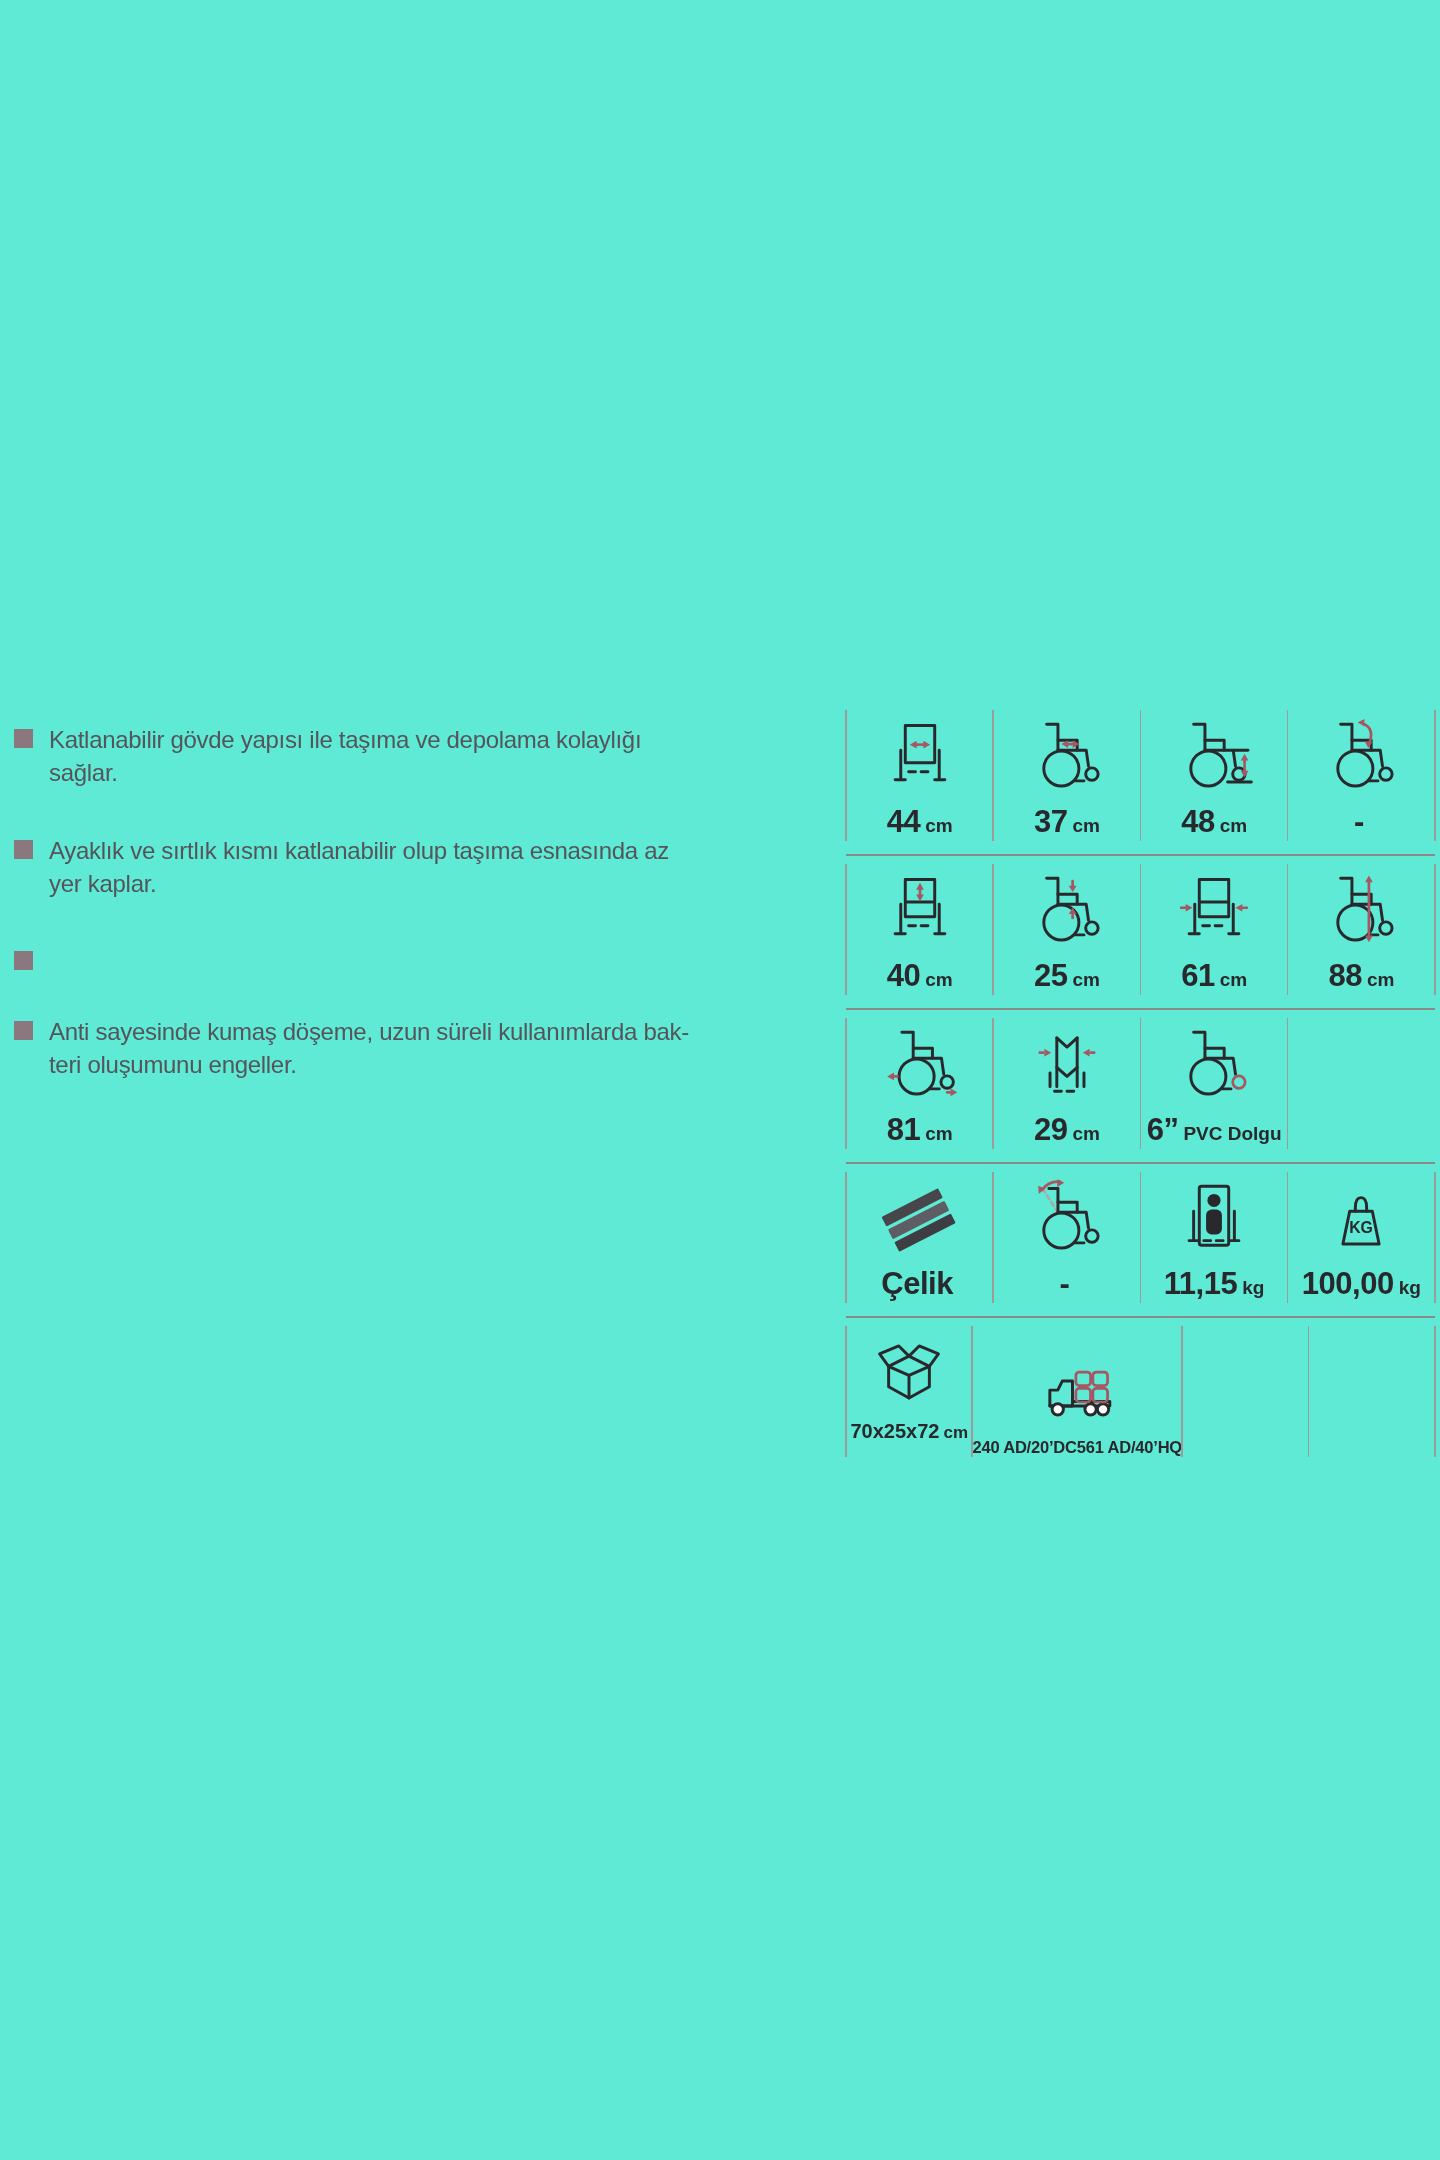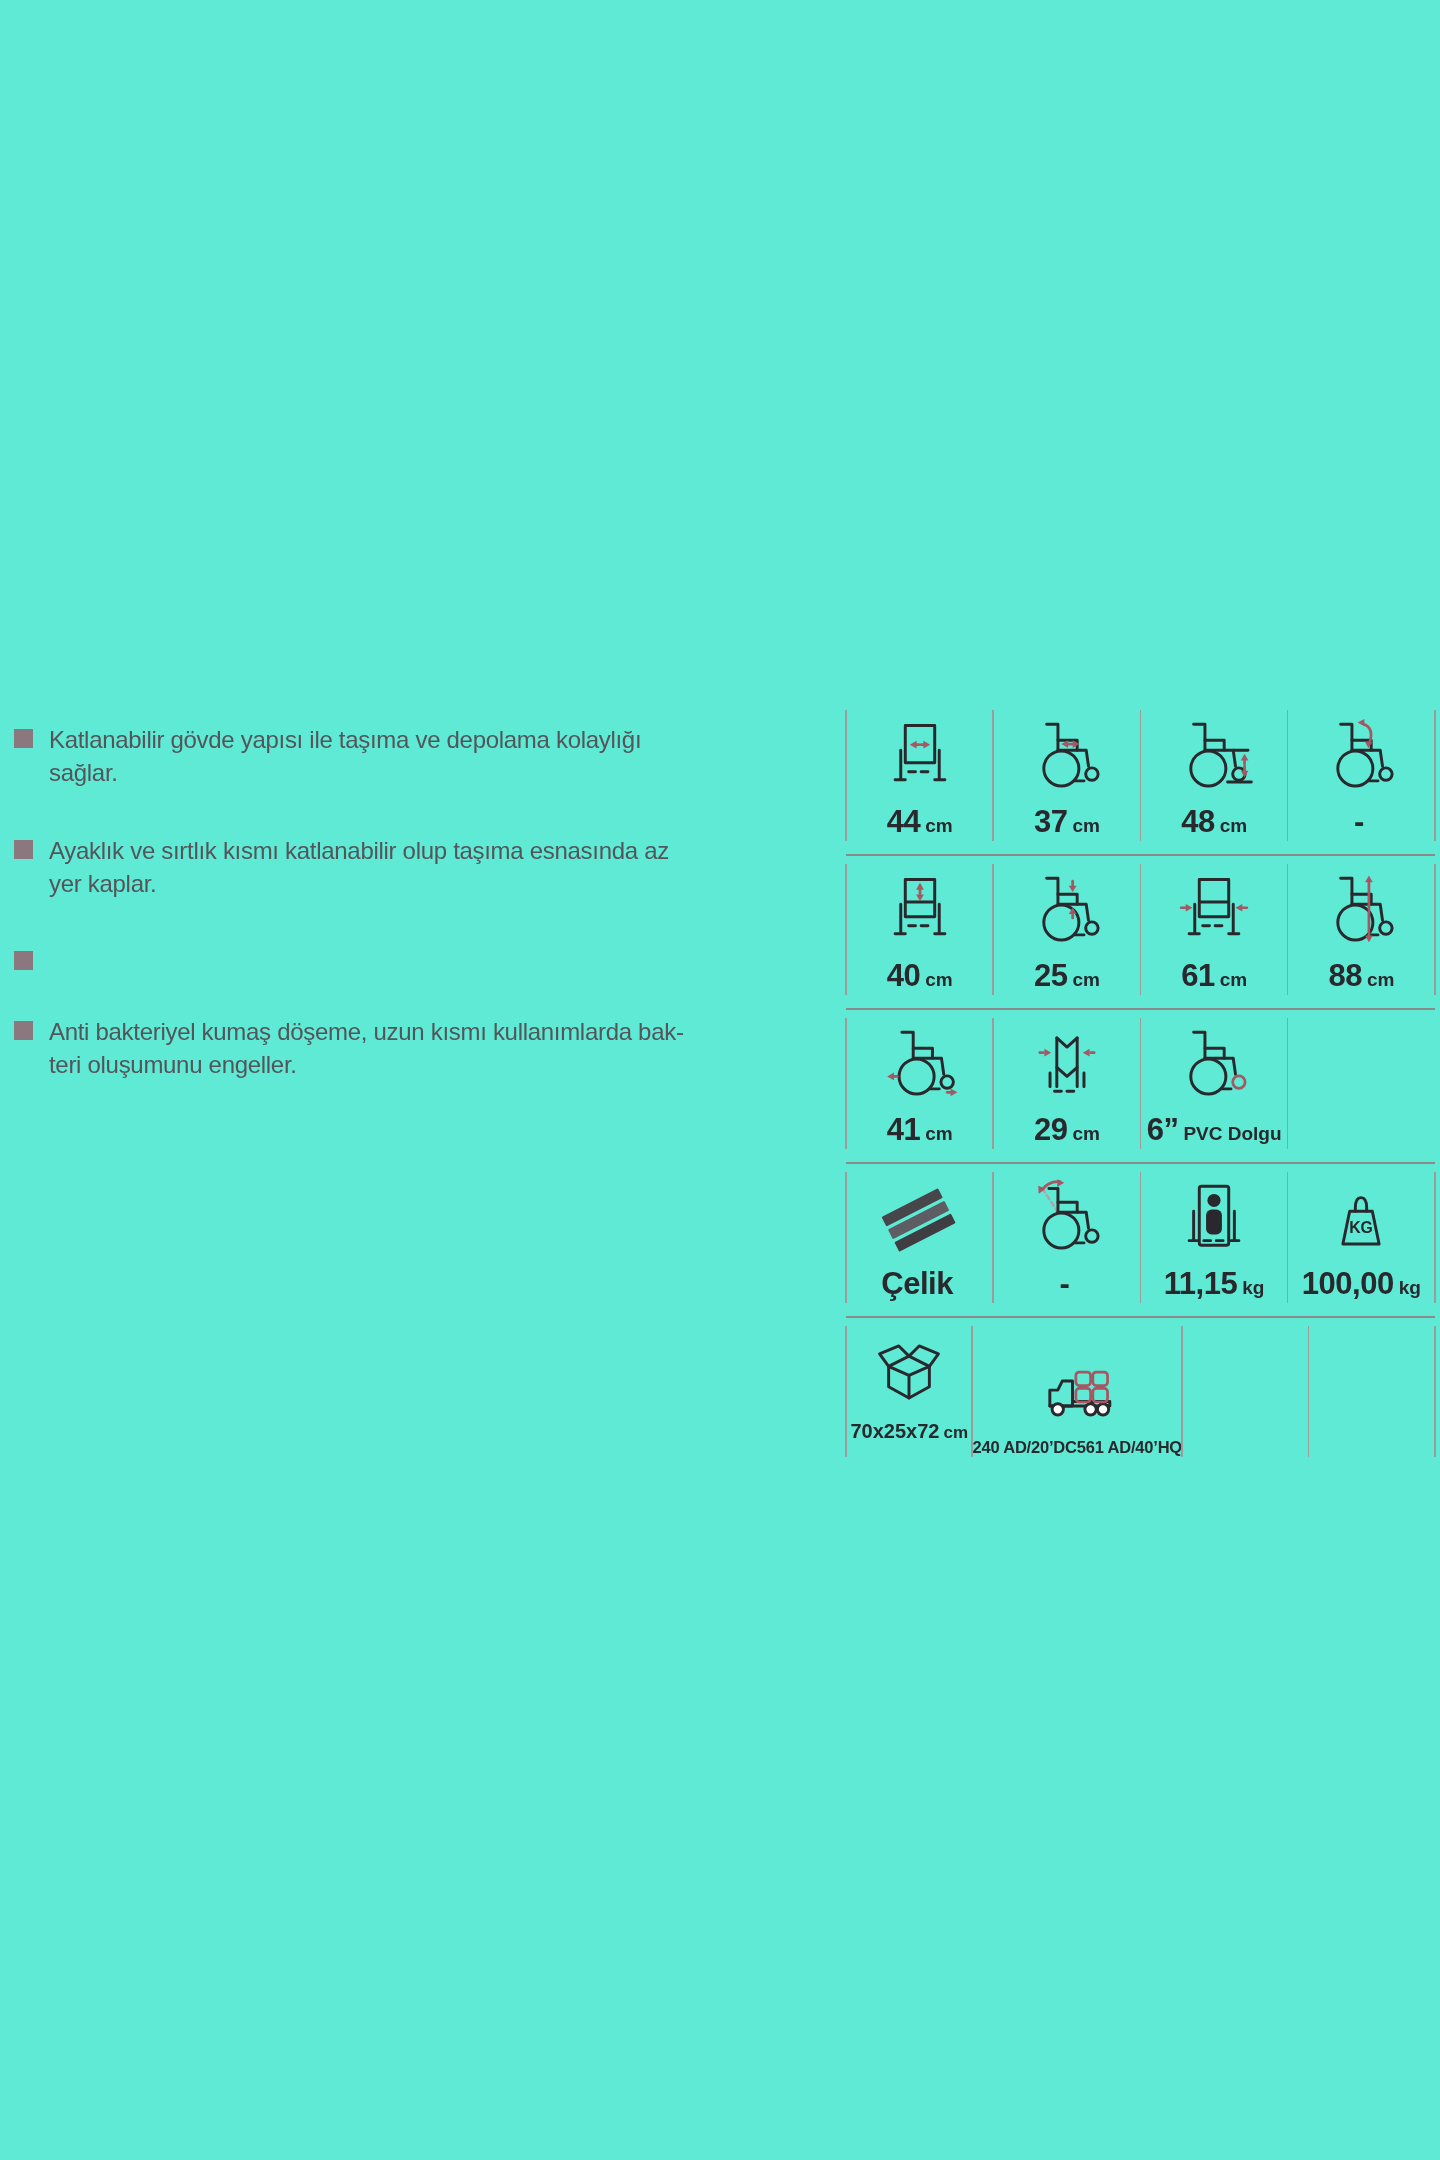--- a/index.html
+++ b/index.html
@@ -65,21 +65,21 @@
         <div>Ayaklık ve sırtlık kısmı katlanabilir olup taşıma esnasında az</div>
         <div>yer kaplar.</div>
       </div>
     </div>
     <div class="feature">
       <span class="bullet"></span>
     </div>
     <div class="feature">
       <span class="bullet"></span>
       <div class="ftext">
-        <div>Anti bakteriyel kumaş döşeme, uzun kısmı kullanımlarda bak-</div>
+        <div>Anti sayesinde kumaş döşeme, uzun süreli kullanımlarda bak-</div>
         <div>teri oluşumunu engeller.</div>
       </div>
     </div>
   </div>
 
   <div class="specgrid">
 
     <div class="spec-row">
       <div class="cell">
         <div class="icon-wrap">
@@ -248,21 +248,21 @@
               <circle class="k" cx="62" cy="54" r="5.5"></circle>
             <path class="k" d="M47 60 h8"></path>
               <circle class="k" cx="35" cy="49" r="15.5"></circle>
             <path class="a" d="M15 49 h3"></path>
               <polygon class="ah" points="9,49 15,45.6 15,52.4"></polygon>
             <path class="a" d="M62 63 h3"></path>
               <polygon class="ah" points="71,63 65,59.6 65,66.4"></polygon>
           </svg>
         </div>
         <div class="cell-label">
-            <span class="val">41</span>
+            <span class="val">81</span>
             <span class="unit">cm</span>
           </div>
       </div>
       <div class="cell">
         <div class="icon-wrap">
           <svg class="ic" viewBox="0 0 76 76">
             <path class="k" d="M29 15 v43 M47 15 v43"></path>
             <path class="k" d="M29 15 l9 8 9 -8 M29 41 l9 8 9 -8"></path>
             <path class="k" d="M23 46 v12 M53 46 v12"></path>
             <path class="k dash" d="M27 62 h22"></path>

